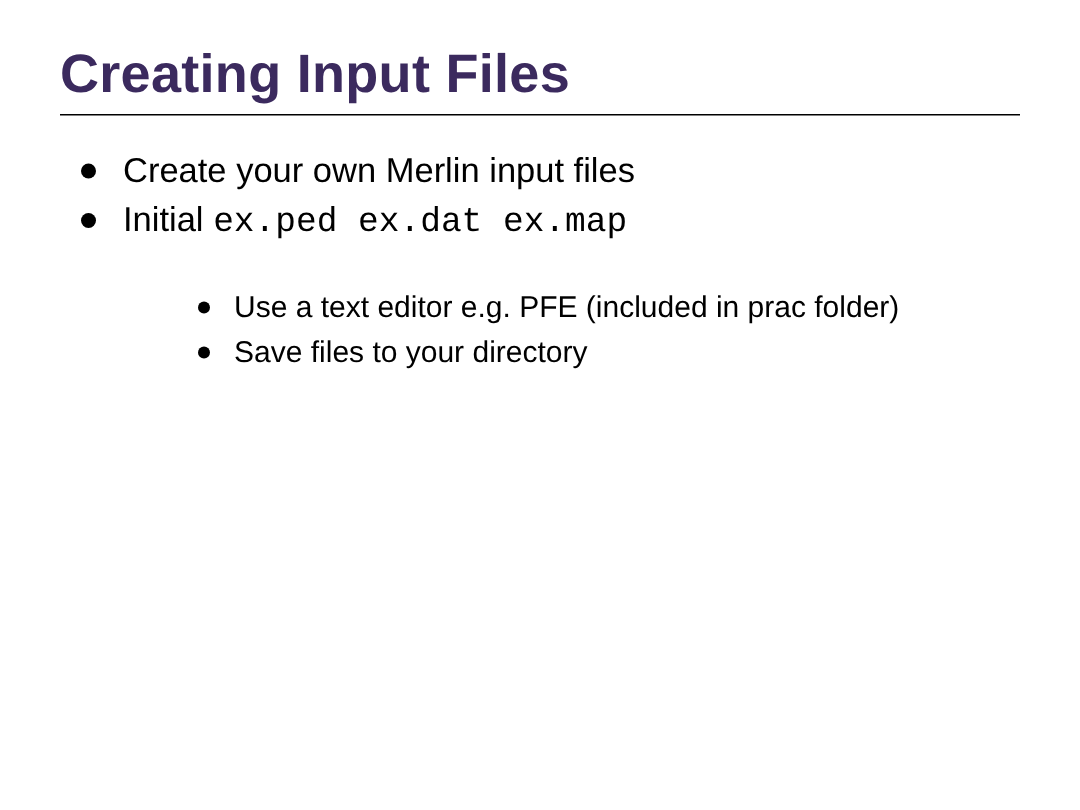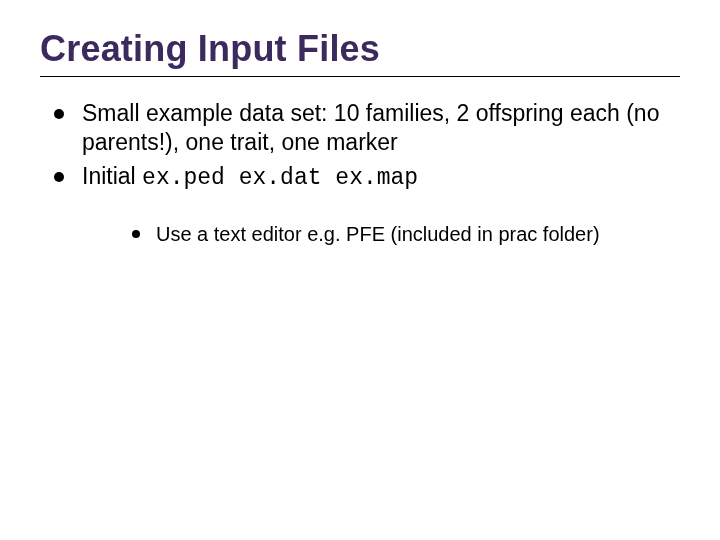--- a/index.html
+++ b/index.html
@@ -79,25 +79,28 @@
 </style>
 </head>
 <body>
 
 <div class="slide">
   <h1 class="title">Creating Input Files</h1>
   <hr class="rule">
 
   <ul class="outer">
     <li>
-      <span>Small example data set: 10 families, 2 offspring each (no parents!), one trait, one marker</span>
+      <span>Create your own Merlin input files</span>
     </li>
     <li>
       <span>Initial </span><span class="mono">ex.ped ex.dat ex.map</span>
 
       <ul class="inner">
         <li>
           <span>Use a text editor e.g. PFE (included in prac folder)</span>
         </li>
+        <li>
+          <span>Save files to your directory</span>
+        </li>
       </ul>
     </li>
   </ul>
 </div>
 
 </body></html>

